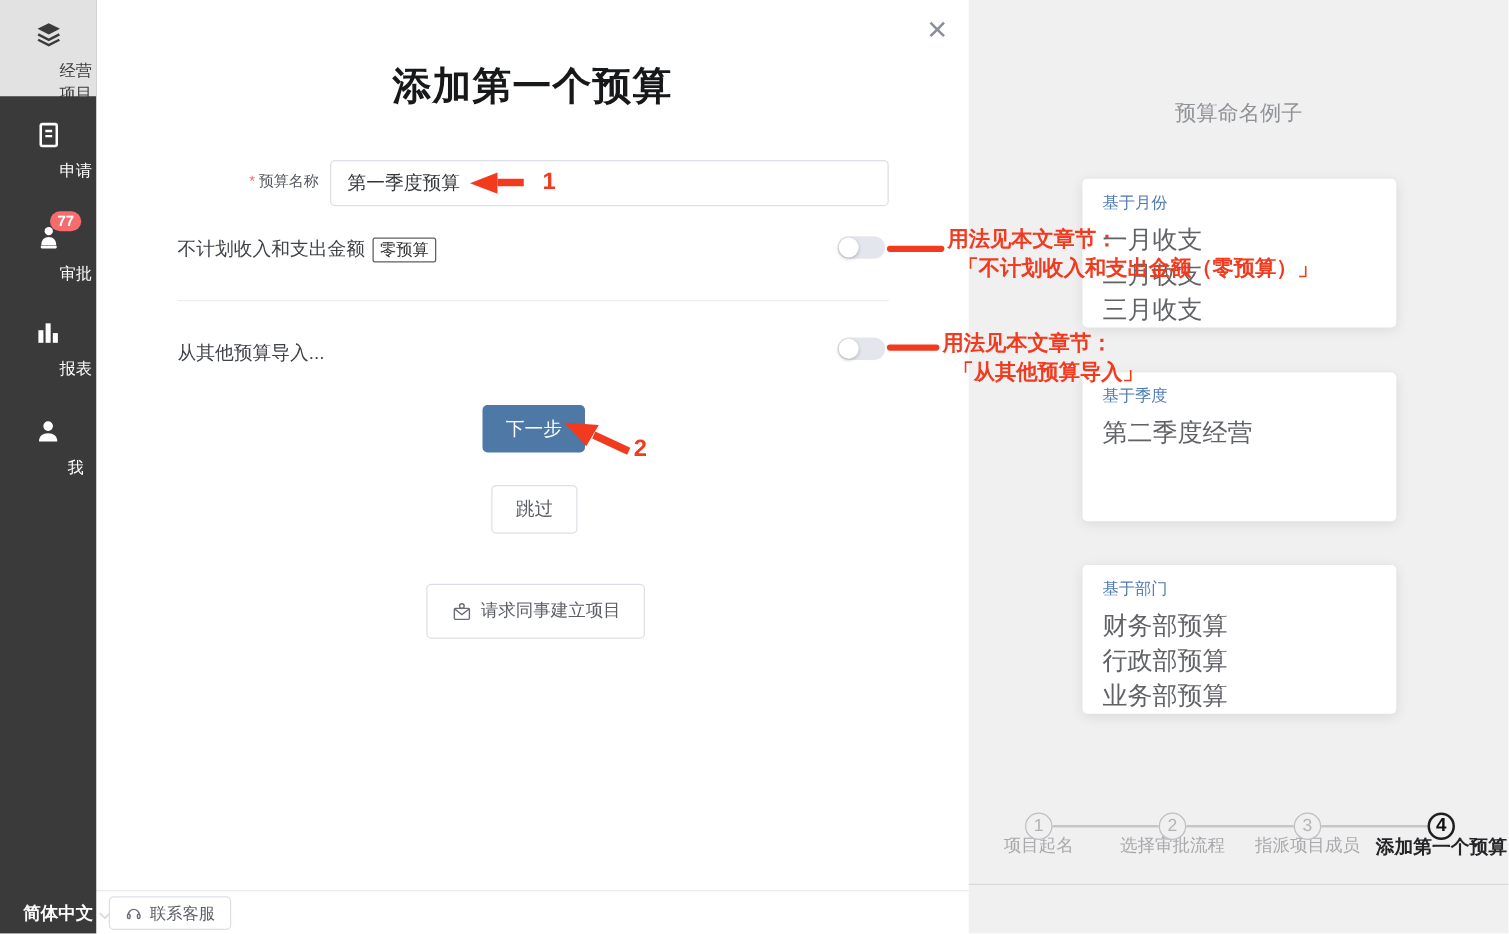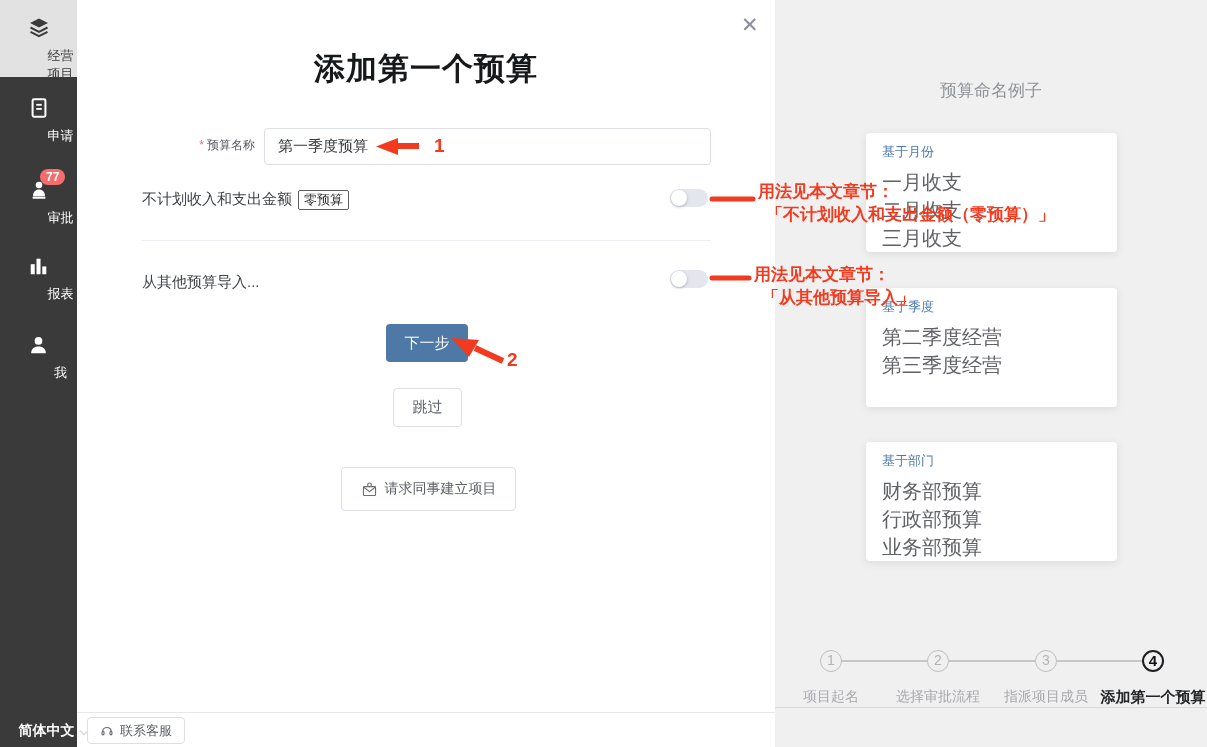--- a/index.html
+++ b/index.html
@@ -49,32 +49,32 @@
                  display:flex; align-items:center; justify-content:center; gap:7px; }
   .modal-footer { position:absolute; left:0; top:712px; width:698px; height:35px; border-top:1px solid #e8e8e8; background:#fff; }
   .btn-contact { position:absolute; left:10px; top:4px; height:27px; padding:0 12px; background:#fff;
                  border:1px solid #dcdfe6; border-radius:4px; color:#5c5f66; font-size:13px; cursor:pointer;
                  display:flex; align-items:center; gap:6px; }
 
   
   .panel { position:absolute; left:775px; top:0; width:432px; height:747px; background:#f0f0f1; }
   .panel-title { position:absolute; top:79px; width:100%; text-align:center; font-size:17px; color:#8f9296; }
   .card { position:absolute; left:91px; width:251px; height:119px; background:#fff; border-radius:4px;
-          box-shadow:0 2px 10px rgba(0,0,0,.09); padding:10px 16px; }
+          box-shadow:0 2px 10px rgba(0,0,0,.09); padding:10px 16px;margin-top:10px; }
   .card-1 { top:133px; } .card-2 { top:288px; } .card-3 { top:442px; }
   .card .card-label { font-size:13px; color:#4d7ab1; margin-bottom:7px; }
   .card .card-item { font-size:20px; color:#606266; line-height:28px; }
   .panel-divider { position:absolute; top:707px; left:0; width:432px; height:1px; background:#d9d9dc; }
 
   
   .step-circle { position:absolute; top:650px; width:22px; height:22px; border-radius:50%; text-align:center;
                  font-size:14px; line-height:19px; border:1.5px solid #bfbfc2; color:#b3b3b6; background:#f0f0f1; z-index:2; }
   .step-circle.active { border:2px solid #1f1f21; color:#101012; font-weight:700; line-height:18px; font-size:15px; }
   .step-line { position:absolute; top:660px; height:2px; background:#c6c6c9; z-index:1; }
-  .step-label { position:absolute; top:688px; transform:translateX(-50%); font-size:14px; color:#a9a9ad; white-space:nowrap; }
+  .step-label { position:absolute; top:668px; transform:translateX(-50%); font-size:14px; color:#a9a9ad; white-space:nowrap; }
   .step-label.active { color:#242527; font-weight:700; font-size:15px; }
 
   
   .anno-svg { position:absolute; left:0; top:0; width:1207px; height:747px; z-index:60; pointer-events:none; }
   .anno-text { position:absolute; color:#f23a1f; font-weight:700; z-index:61; pointer-events:none; white-space:nowrap; }
   .anno-num { font-size:19px; }
   .note-line { font-size:17px; }
 </style>
 </head>
 <body>
@@ -198,21 +198,20 @@
     <div class="card card-1">
       <div class="card-label">基于月份</div>
       <div class="card-item">一月收支</div>
       <div class="card-item">二月收支</div>
       <div class="card-item">三月收支</div>
     </div>
 
     <div class="card card-2">
       <div class="card-label">基于季度</div>
       <div class="card-item">第二季度经营</div>
-      <div class="card-item">第三季度经营</div>
     </div>
 
     <div class="card card-3">
       <div class="card-label">基于部门</div>
       <div class="card-item">财务部预算</div>
       <div class="card-item">行政部预算</div>
       <div class="card-item">业务部预算</div>
     </div>
 
     <div class="step-line" style="left:67px; width:85px;"></div>

